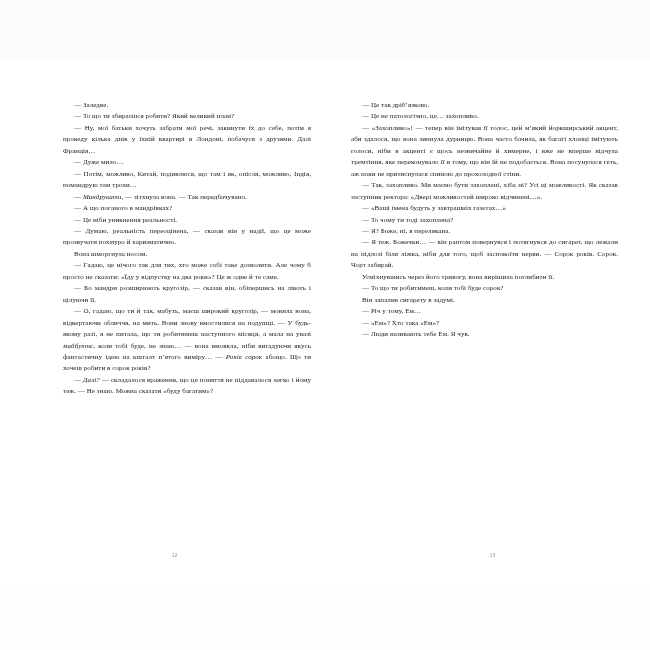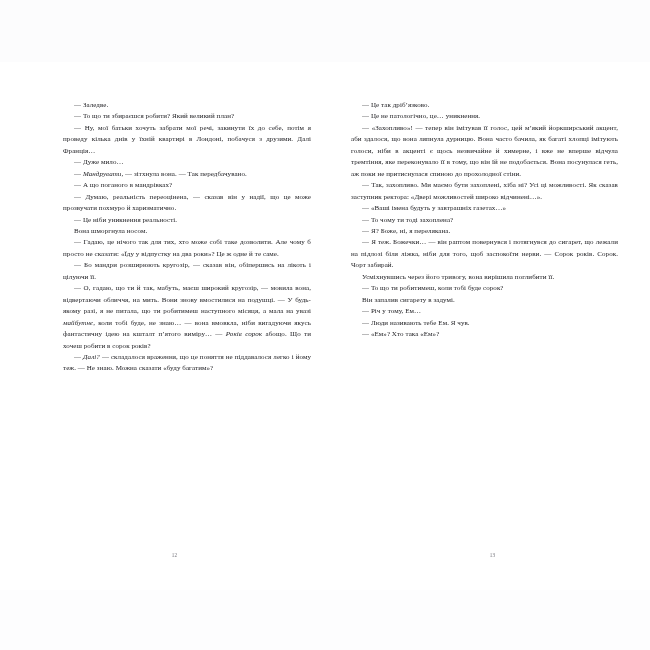--- a/index.html
+++ b/index.html
@@ -110,57 +110,58 @@
   <div class="scan-bottom-band"></div>
 
   <div class="spread">
 
     <div class="page page-left">
       <div class="page-body">
         <p>— Заледве.</p>
         <p>— То що ти збираєшся робити? Який великий план?</p>
         <p>— Ну, мої батьки хочуть забрати мої речі, закинути їх до себе, потім я проведу кілька днів у їхній квартирі в Лондоні, побачуся з друзями. Далі Франція…</p>
         <p>— Дуже мило…</p>
+        <p>— Потім, можливо, Китай, подивлюся, що там і як, опісля, можливо, Індія, помандрую там трохи…</p>
 
         <p><span>— </span><em>Мандрувати,</em><span> — зітхнула вона. — Так передбачувано.</span></p>
 
         <p>— А що поганого в мандрівках?</p>
+        <p>— Це ніби уникнення реальності.</p>
         <p>— Думаю, реальність переоцінена, — сказав він у надії, що це може прозвучати похмуро й харизматично.</p>
-        <p>— Це ніби уникнення реальності.</p>
         <p>Вона шморгнула носом.</p>
         <p>— Гадаю, це нічого так для тих, хто може собі таке дозволити. Але чому б просто не сказати: «Їду у відпустку на два роки»? Це ж одне й те саме.</p>
         <p>— Бо мандри розширюють кругозір, — сказав він, обіпершись на лікоть і цілуючи її.</p>
 
         <p>
           <span>— О, гадаю, що ти й так, мабуть, маєш широкий кругозір, — мовила вона, відвертаючи обличчя, на мить. Вони знову вмостилися на подушці. — У будь-якому разі, я не питала, що ти робитимеш наступного місяця, а мала на увазі </span><em>майбутнє</em><span>, коли тобі буде, не знаю… — вона вмовкла, ніби вигадуючи якусь фантастичну ідею на кшталт п’ятого виміру… — </span><em>Років сорок</em><span> абощо. Що ти хочеш робити в сорок років?</span>
         </p>
 
         <p>
           <span>— </span><em>Далі?</em><span> — складалося враження, що це поняття не піддавалося легко і йому теж. — Не знаю. Можна сказати «буду багатим»?</span>
         </p>
       </div>
       <div class="folio">12</div>
     </div>
 
     <div class="page page-right">
       <div class="page-body">
         <p>— Це так дріб’язково.</p>
-        <p>— Це не патологічно, це… уникнення.</p>
+        <p>— Це не патологічно, це… захопливо.</p>
         <p>— «Захопливо»! — тепер він імітував її голос, цей м’який йоркширський акцент, аби здалося, що вона ляпнула дурницю. Вона часто бачила, як багаті хлопці імітують голоси, ніби в акценті є щось незвичайне й химерне, і вже не вперше відчула тремтіння, яке переконувало її в тому, що він їй не подобається. Вона посунулася геть, аж поки не притиснулася спиною до прохолодної стіни.</p>
         <p>— Так, захопливо. Ми маємо бути захоплені, хіба ні? Усі ці можливості. Як сказав заступник ректора: «Двері можливостей широко відчинені…».</p>
         <p>— «Ваші імена будуть у завтрашніх газетах…»</p>
 
 
         <p>— То чому ти тоді захоплена?</p>
         <p>— Я? Боже, ні, я перелякана.</p>
         <p>— Я теж. Божечки… — він раптом повернувся і потягнувся до сигарет, що лежали на підлозі біля ліжка, ніби для того, щоб заспокоїти нерви. — Сорок років. Сорок. Чорт забирай.</p>
         <p>Усміхнувшись через його тривогу, вона вирішила поглибити її.</p>
         <p>— То що ти робитимеш, коли тобі буде сорок?</p>
         <p>Він запалив сигарету в задумі.</p>
         <p>— Річ у тому, Ем…</p>
+        <p>— «Ем»? Хто така «Ем»?</p>
         <p>— Люди називають тебе Ем. Я чув.</p>
-        <p>— «Ем»? Хто така «Ем»?</p>
       </div>
       <div class="folio">13</div>
     </div>
 
   </div>
 </div>
 
 </body></html>

